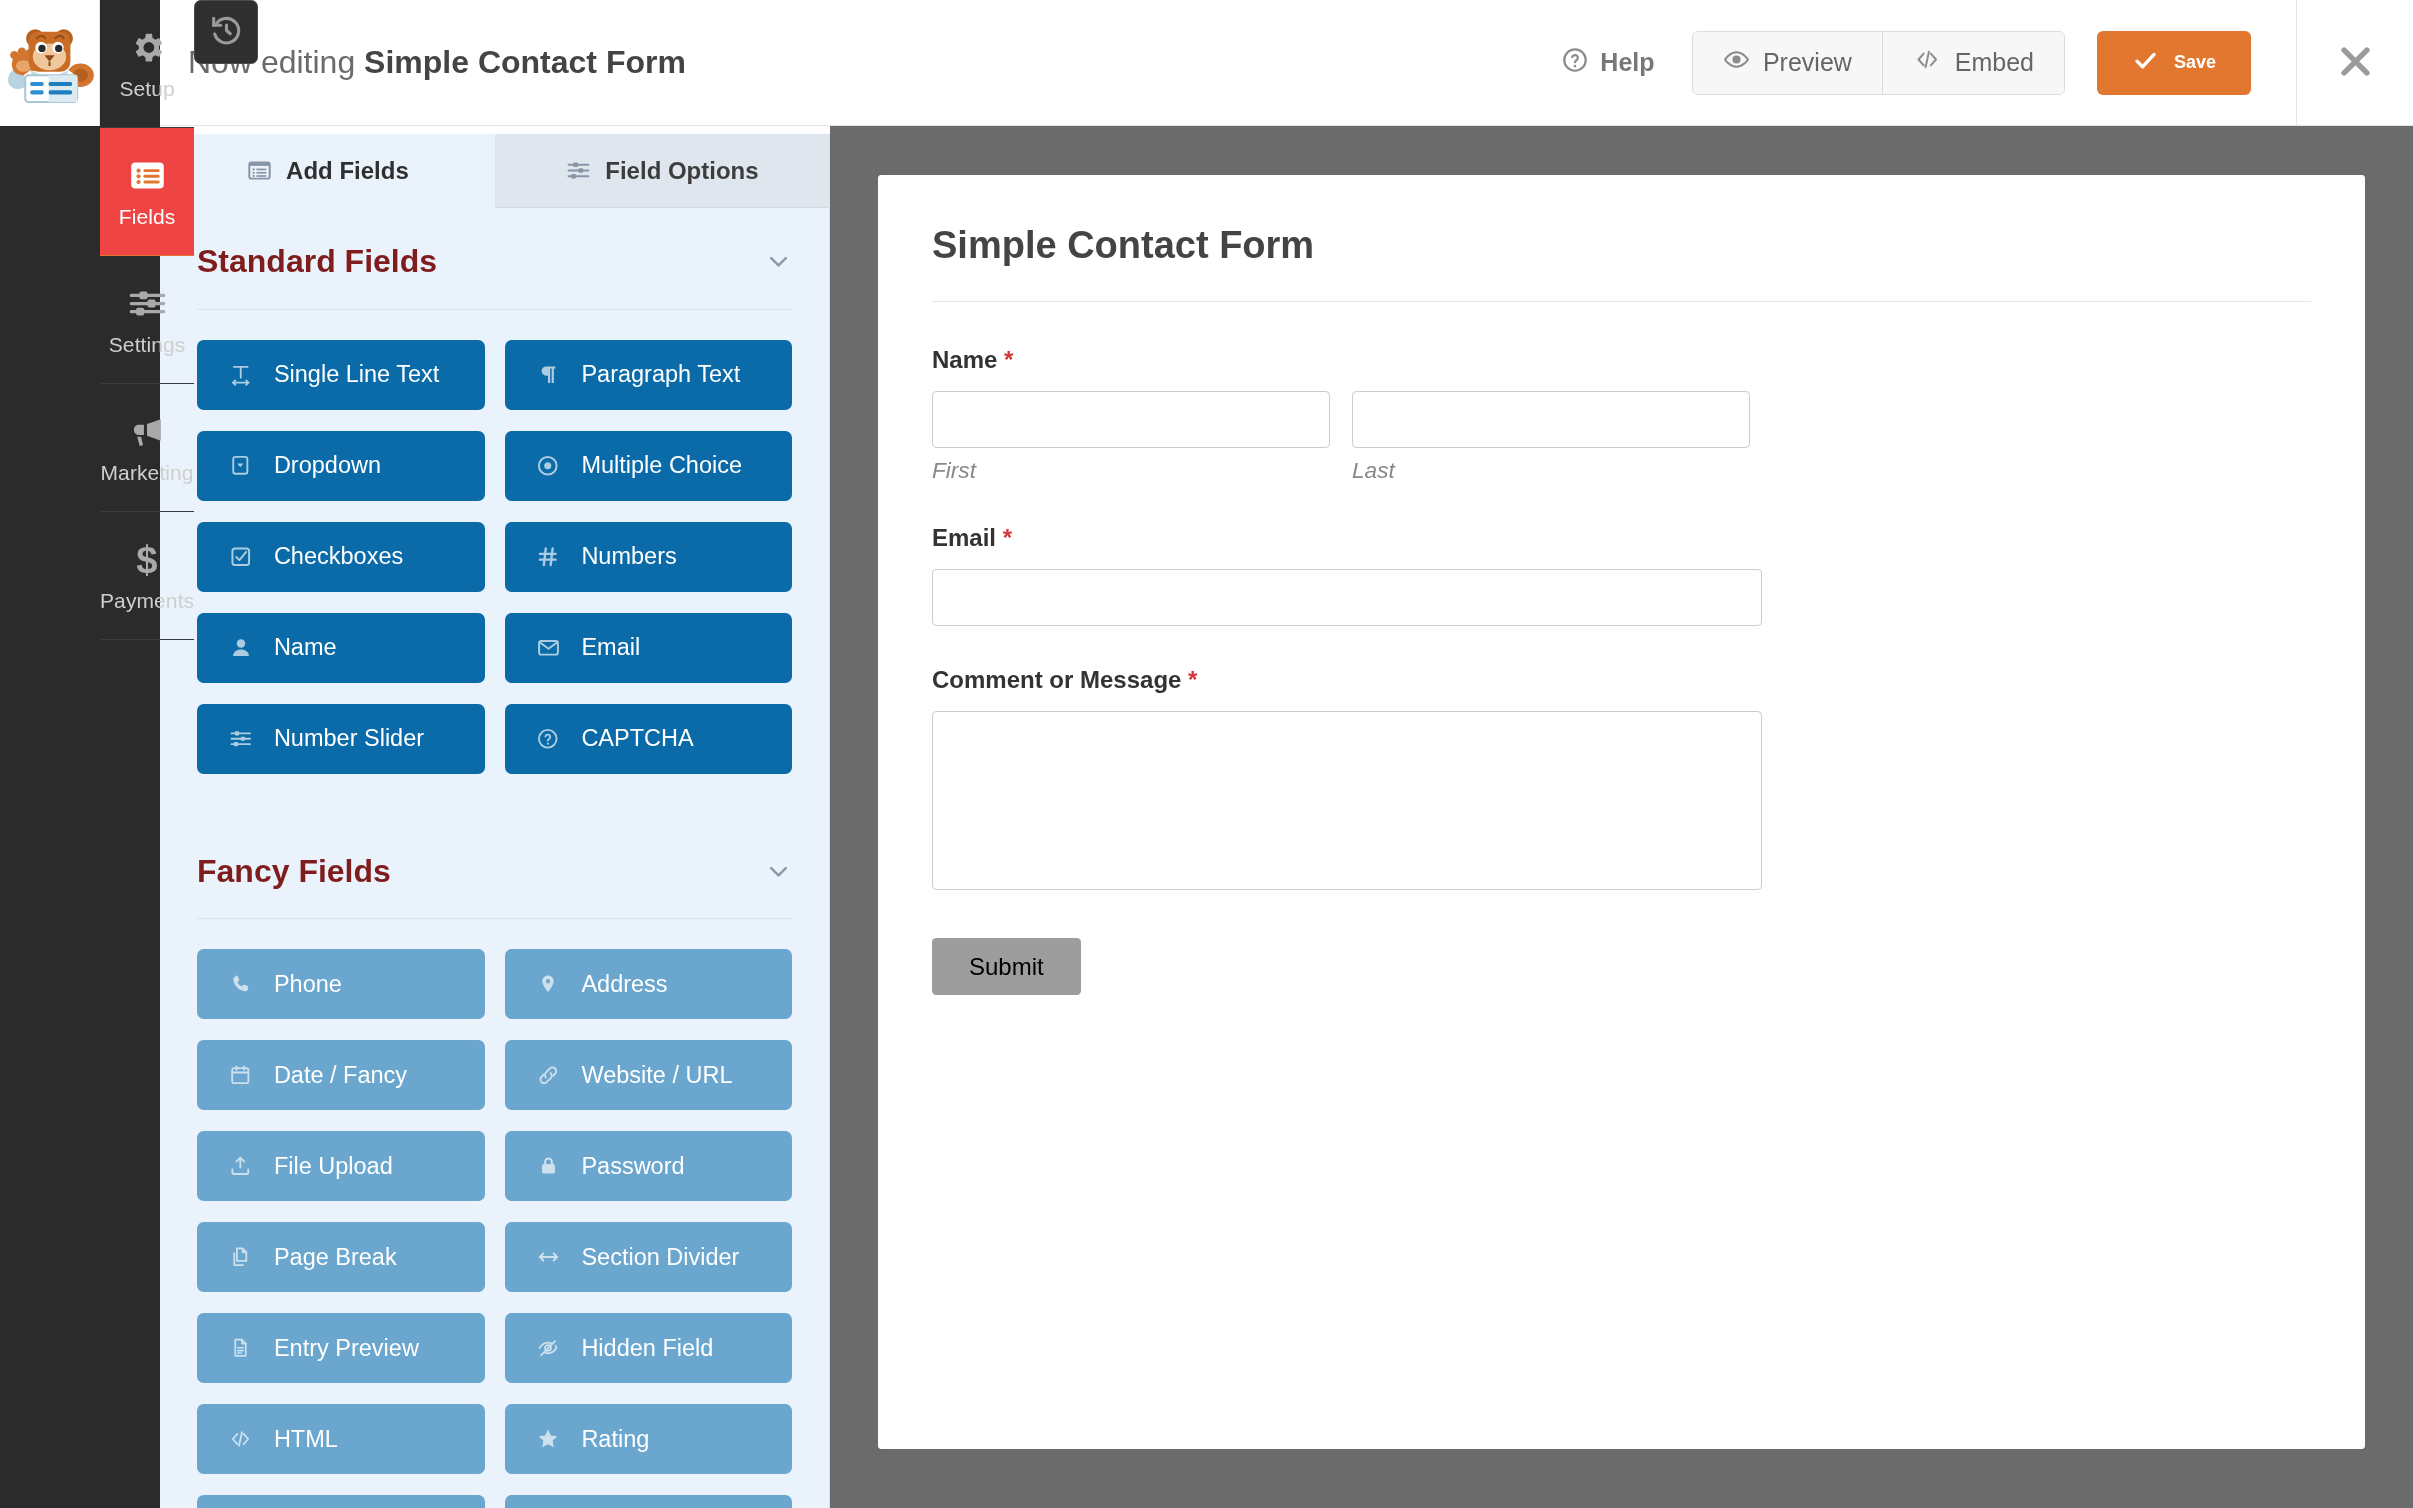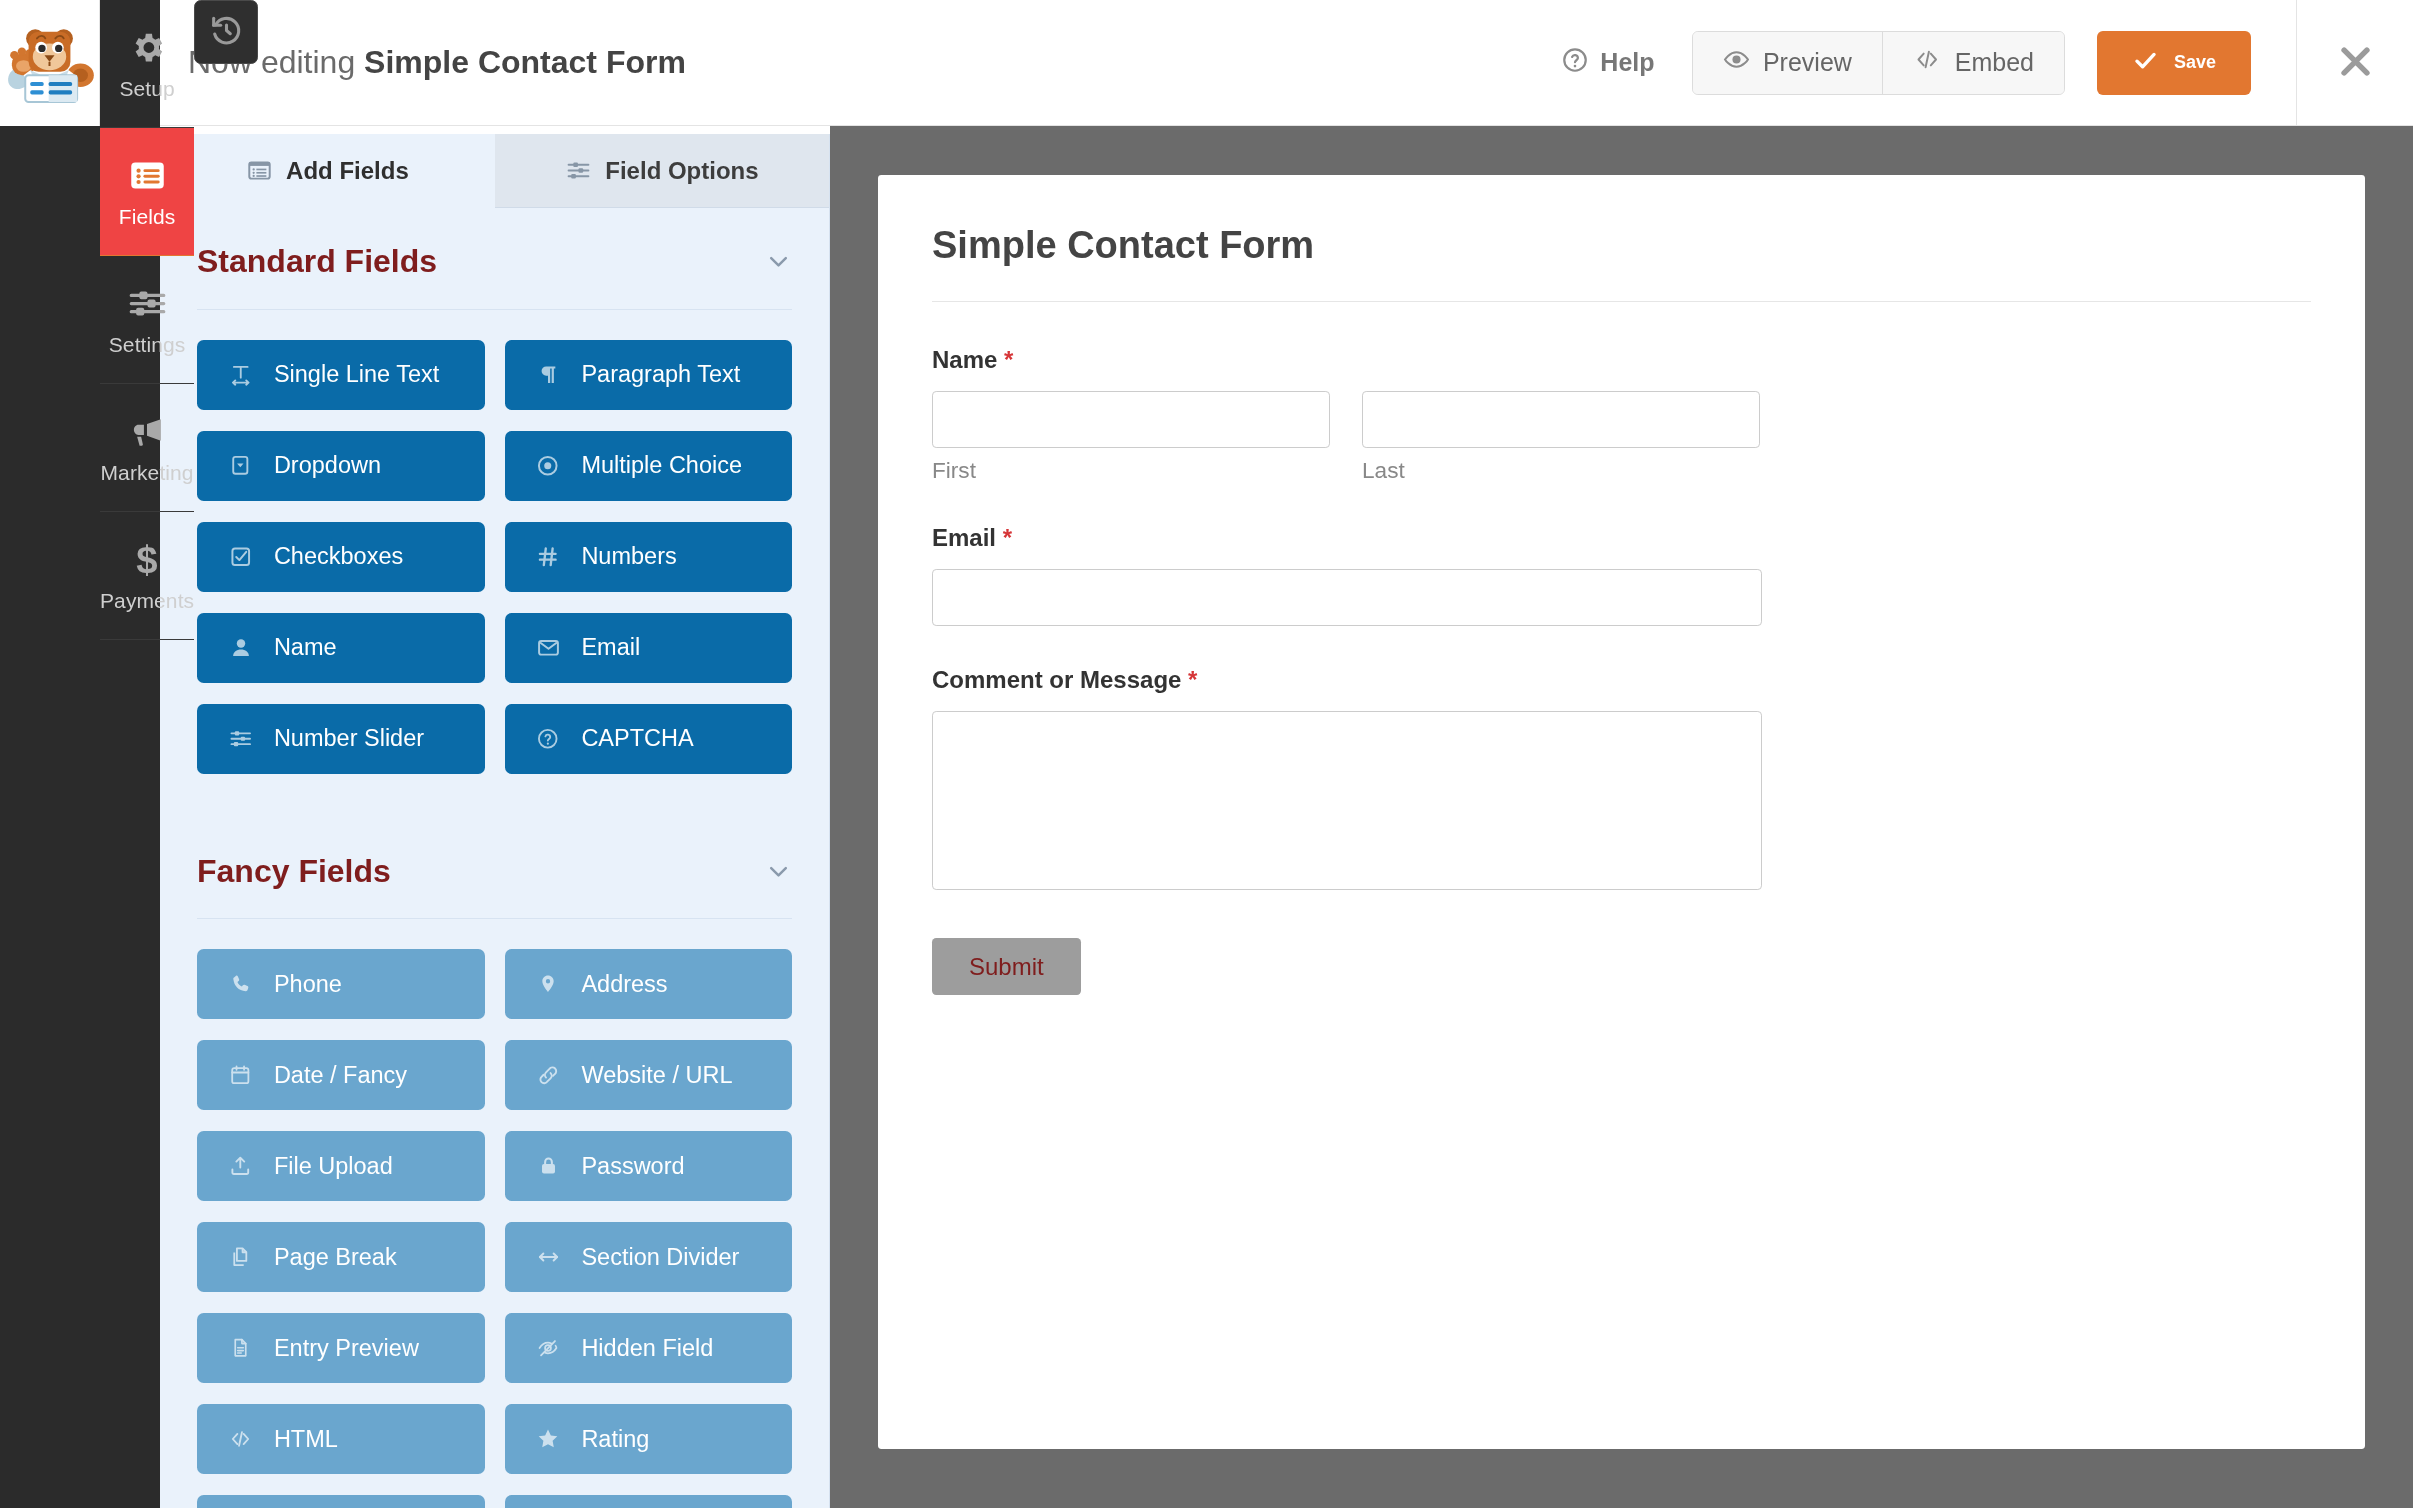--- a/index.html
+++ b/index.html
@@ -171,36 +171,36 @@
     padding-bottom: 34px;
     border-bottom: 0.8px solid #e6e6e6;
     margin-bottom: 44px;
   }
   .fld { margin-bottom: 40px; }
   .fld-label {
     font-size: 24px; color: #333333; font-weight: 700;
     margin-bottom: 17px; display: flex; align-items: baseline; gap: 6.7px;
   }
   .req { color: #d63638; font-size: 24px; }
-  .row2 { display: flex; gap: 32px; }
+  .row2 { display: flex; gap: 22px; font-style: italic; }
   .col { display: flex; flex-direction: column; width: 398px; }
   .inp {
     height: 57px; border: 0.8px solid #cccccc; border-radius: 4.2px;
     background: #ffffff;
   }
   .inp.wide { width: 830px; }
   .sub { font-size: 22.6px; color: #888888; margin-top: 10px; }
   .ta {
     width: 830px; height: 179px;
     border: 0.8px solid #cccccc; border-radius: 4.2px; background: #ffffff;
   }
   .submit-btn {
     display: inline-flex; align-items: center; justify-content: center;
     height: 57px; padding: 0 37px;
-    background: #9d9d9d; color: #7f1d1d;
+    background: #9d9d9d; color: #000000;
     border-radius: 4.2px; font-size: 24px; cursor: pointer;
     margin-top: 8.4px;
   }
 </style>
 </head>
 <body>
 
 <div class="app">
 
   <div class="rail">

